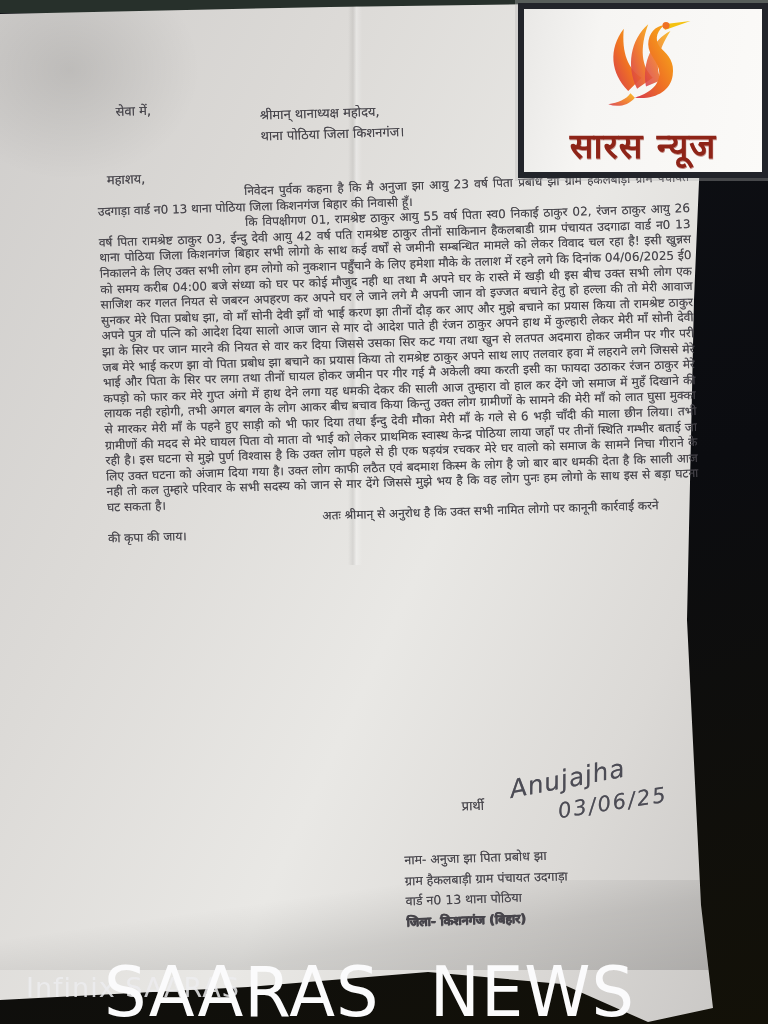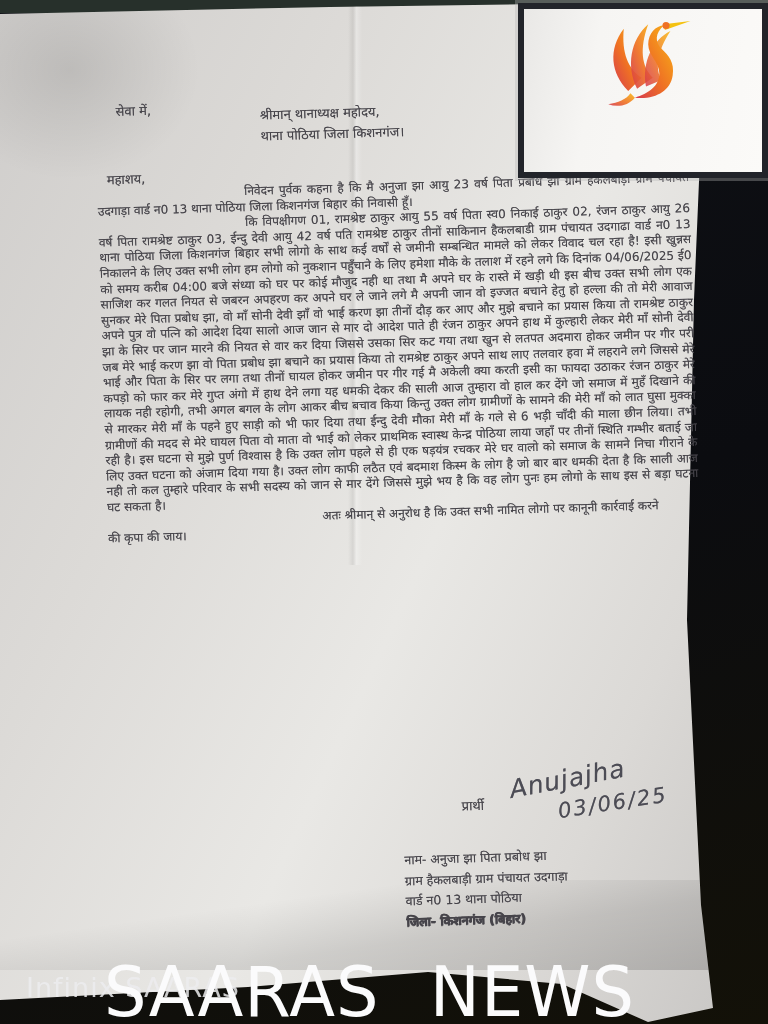--- a/index.html
+++ b/index.html
@@ -103,18 +103,19 @@
         </linearGradient>
       </defs>
       <path d="M34 72 C18 56 16 34 30 16 C28 38 34 52 46 60 Z" fill="url(#bg1)"></path>
       <path d="M42 70 C32 50 36 26 52 12 C44 34 46 50 56 60 Z" fill="url(#bg1)" opacity="0.93"></path>
       <path d="M50 68 C46 46 56 26 72 18 C60 36 58 52 64 62 Z" fill="url(#bg1)" opacity="0.86"></path>
       <path d="M40 78 C58 80 72 72 74 58 C76 46 70 40 64 34 C58 28 58 20 66 13 C59 13 52 20 52 30 C52 40 62 46 62 56 C62 68 52 74 40 78 Z" fill="url(#bg1)"></path>
       <path d="M66 12 L90 9 L67 17 Z" fill="#f4c211"></path>
       <circle cx="68" cy="13" r="3.2" fill="#ef7124"></circle>
       <path d="M40 78 C34 85 25 87 16 84 C25 82 32 80 36 74 Z" fill="url(#bg1)" opacity="0.9"></path>
     </svg>
+    <div class="logo-title">सारस न्यूज</div>
   </div>
 
   <div class="wm-device">Infinix SAARAS</div>
   <div class="wm-channel">SAARAS NEWS</div>
 
 </div>
 
 </body></html>

